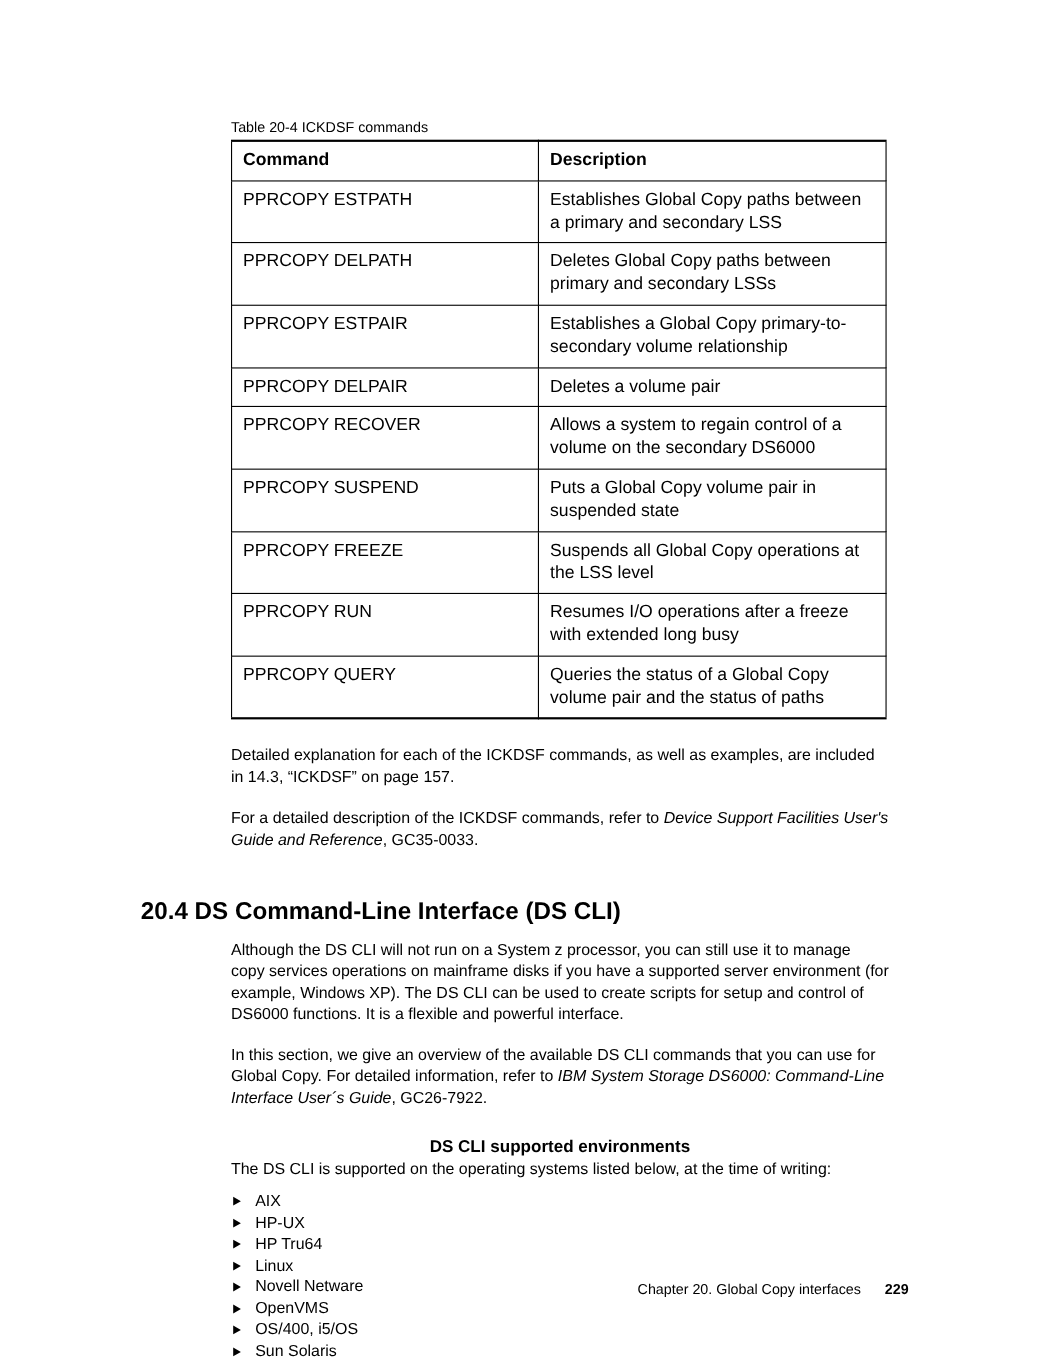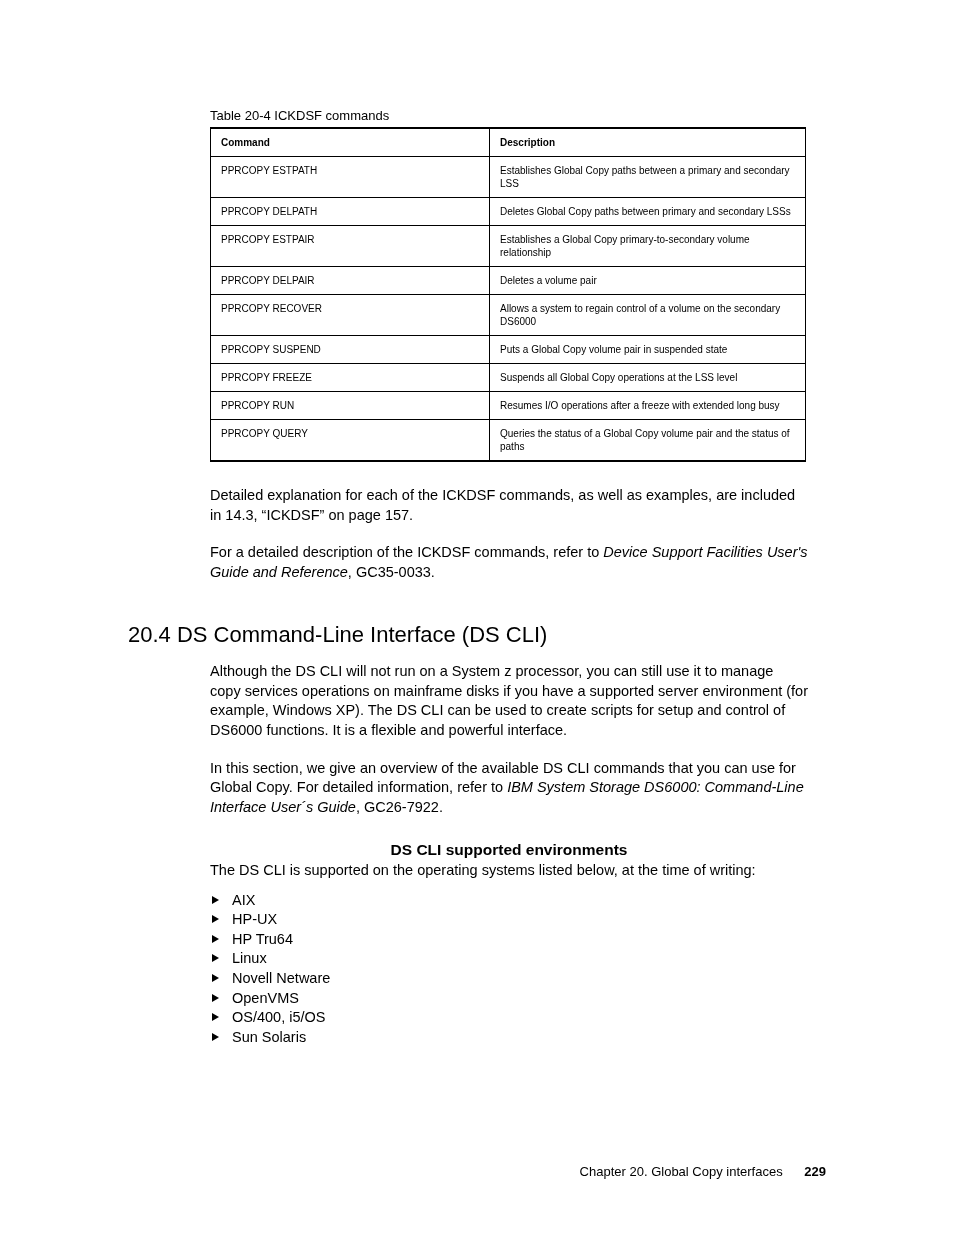--- a/index.html
+++ b/index.html
@@ -19,21 +19,21 @@
     width: 680px;
   }
   .caption {
     font-size: 13px;
     margin: 0 0 4px 82px;
   }
   table.cmds {
     border-collapse: collapse;
     width: 596px;
     margin-left: 82px;
-    font-size: 10px;
+    font-size: 16px;
   }
   table.cmds th, table.cmds td {
     border: 1px solid #000;
     padding: 7px 10px 7px 10px;
     text-align: left;
     vertical-align: top;
     line-height: 1.3;
   }
   table.cmds th {
     font-weight: bold;
@@ -47,21 +47,21 @@
   .para {
     font-size: 14.5px;
     line-height: 1.35;
     margin: 0 0 0 82px;
   }
   .para.first { margin-top: 24px; }
   .para.gap { margin-top: 18px; }
   em.ref { font-style: italic; }
   h2.section {
     font-size: 22px;
-    font-weight: normal;
+    font-weight: bold;
     margin: 40px 0 14px 0;
   }
   h3.sub {
     font-size: 15.5px;
     font-weight: bold;
     margin: 24px 0 2px 82px;
     text-align: center;
   }
   ul.os {
     list-style: none;

